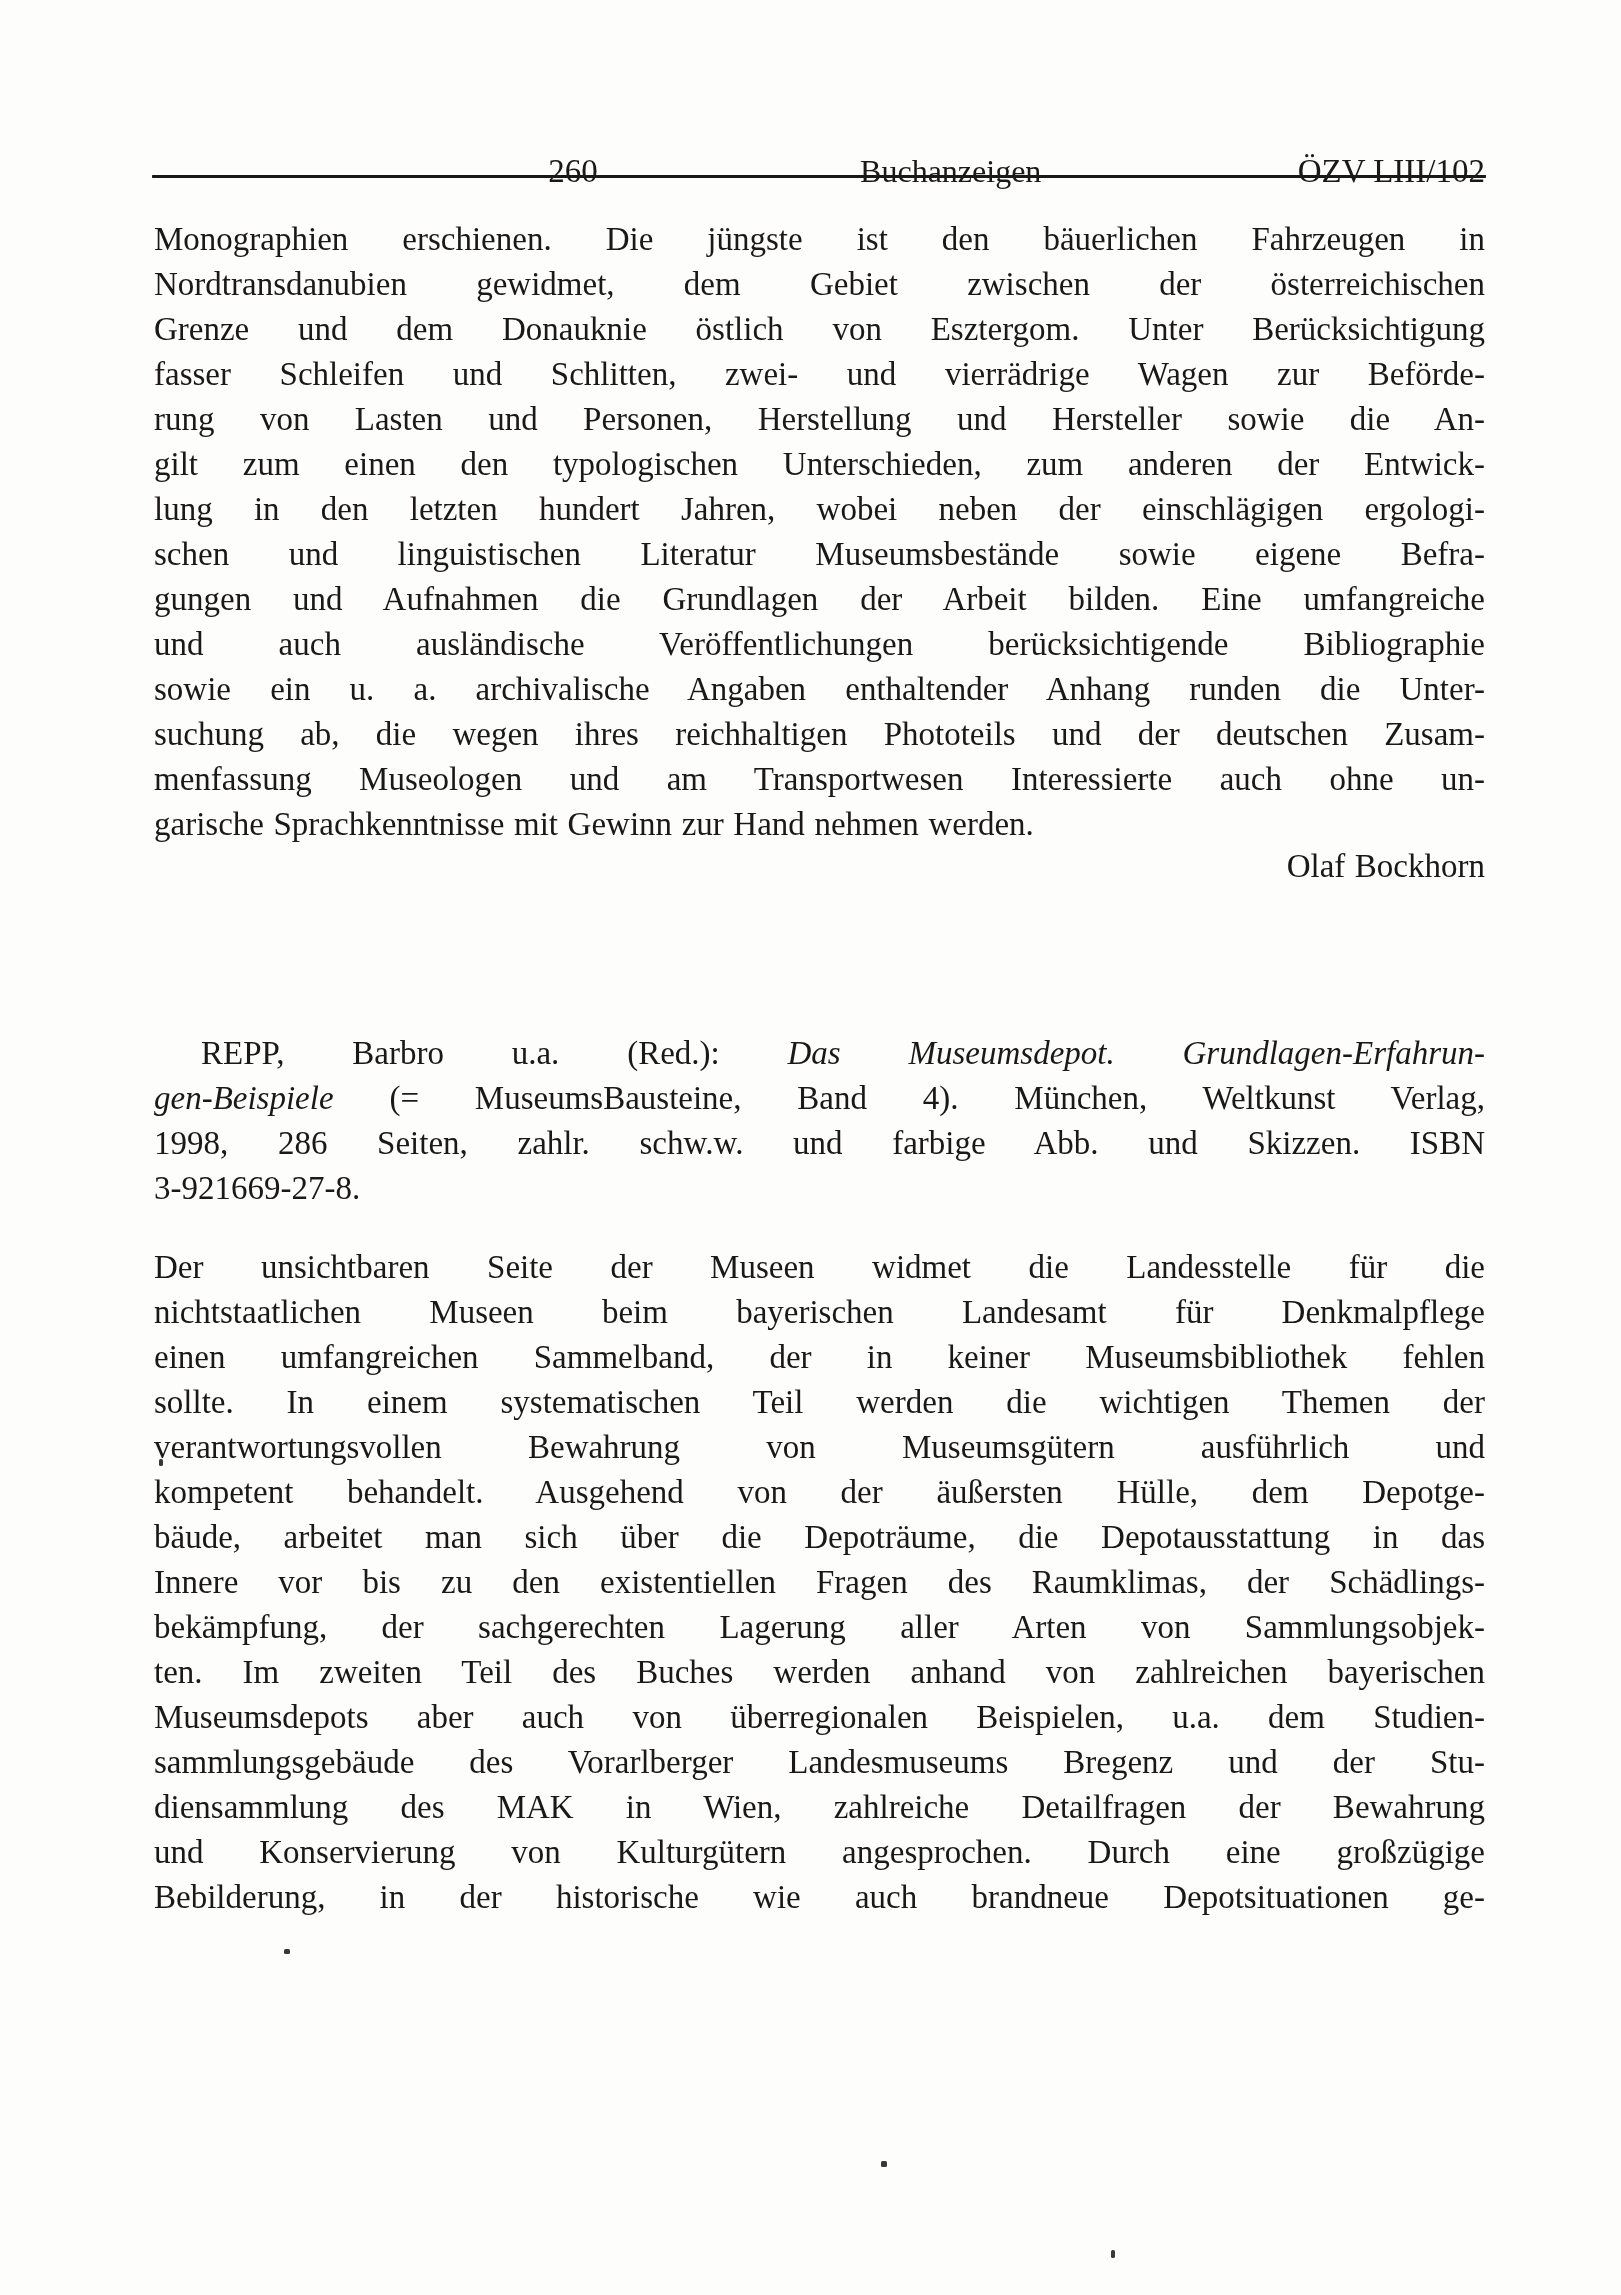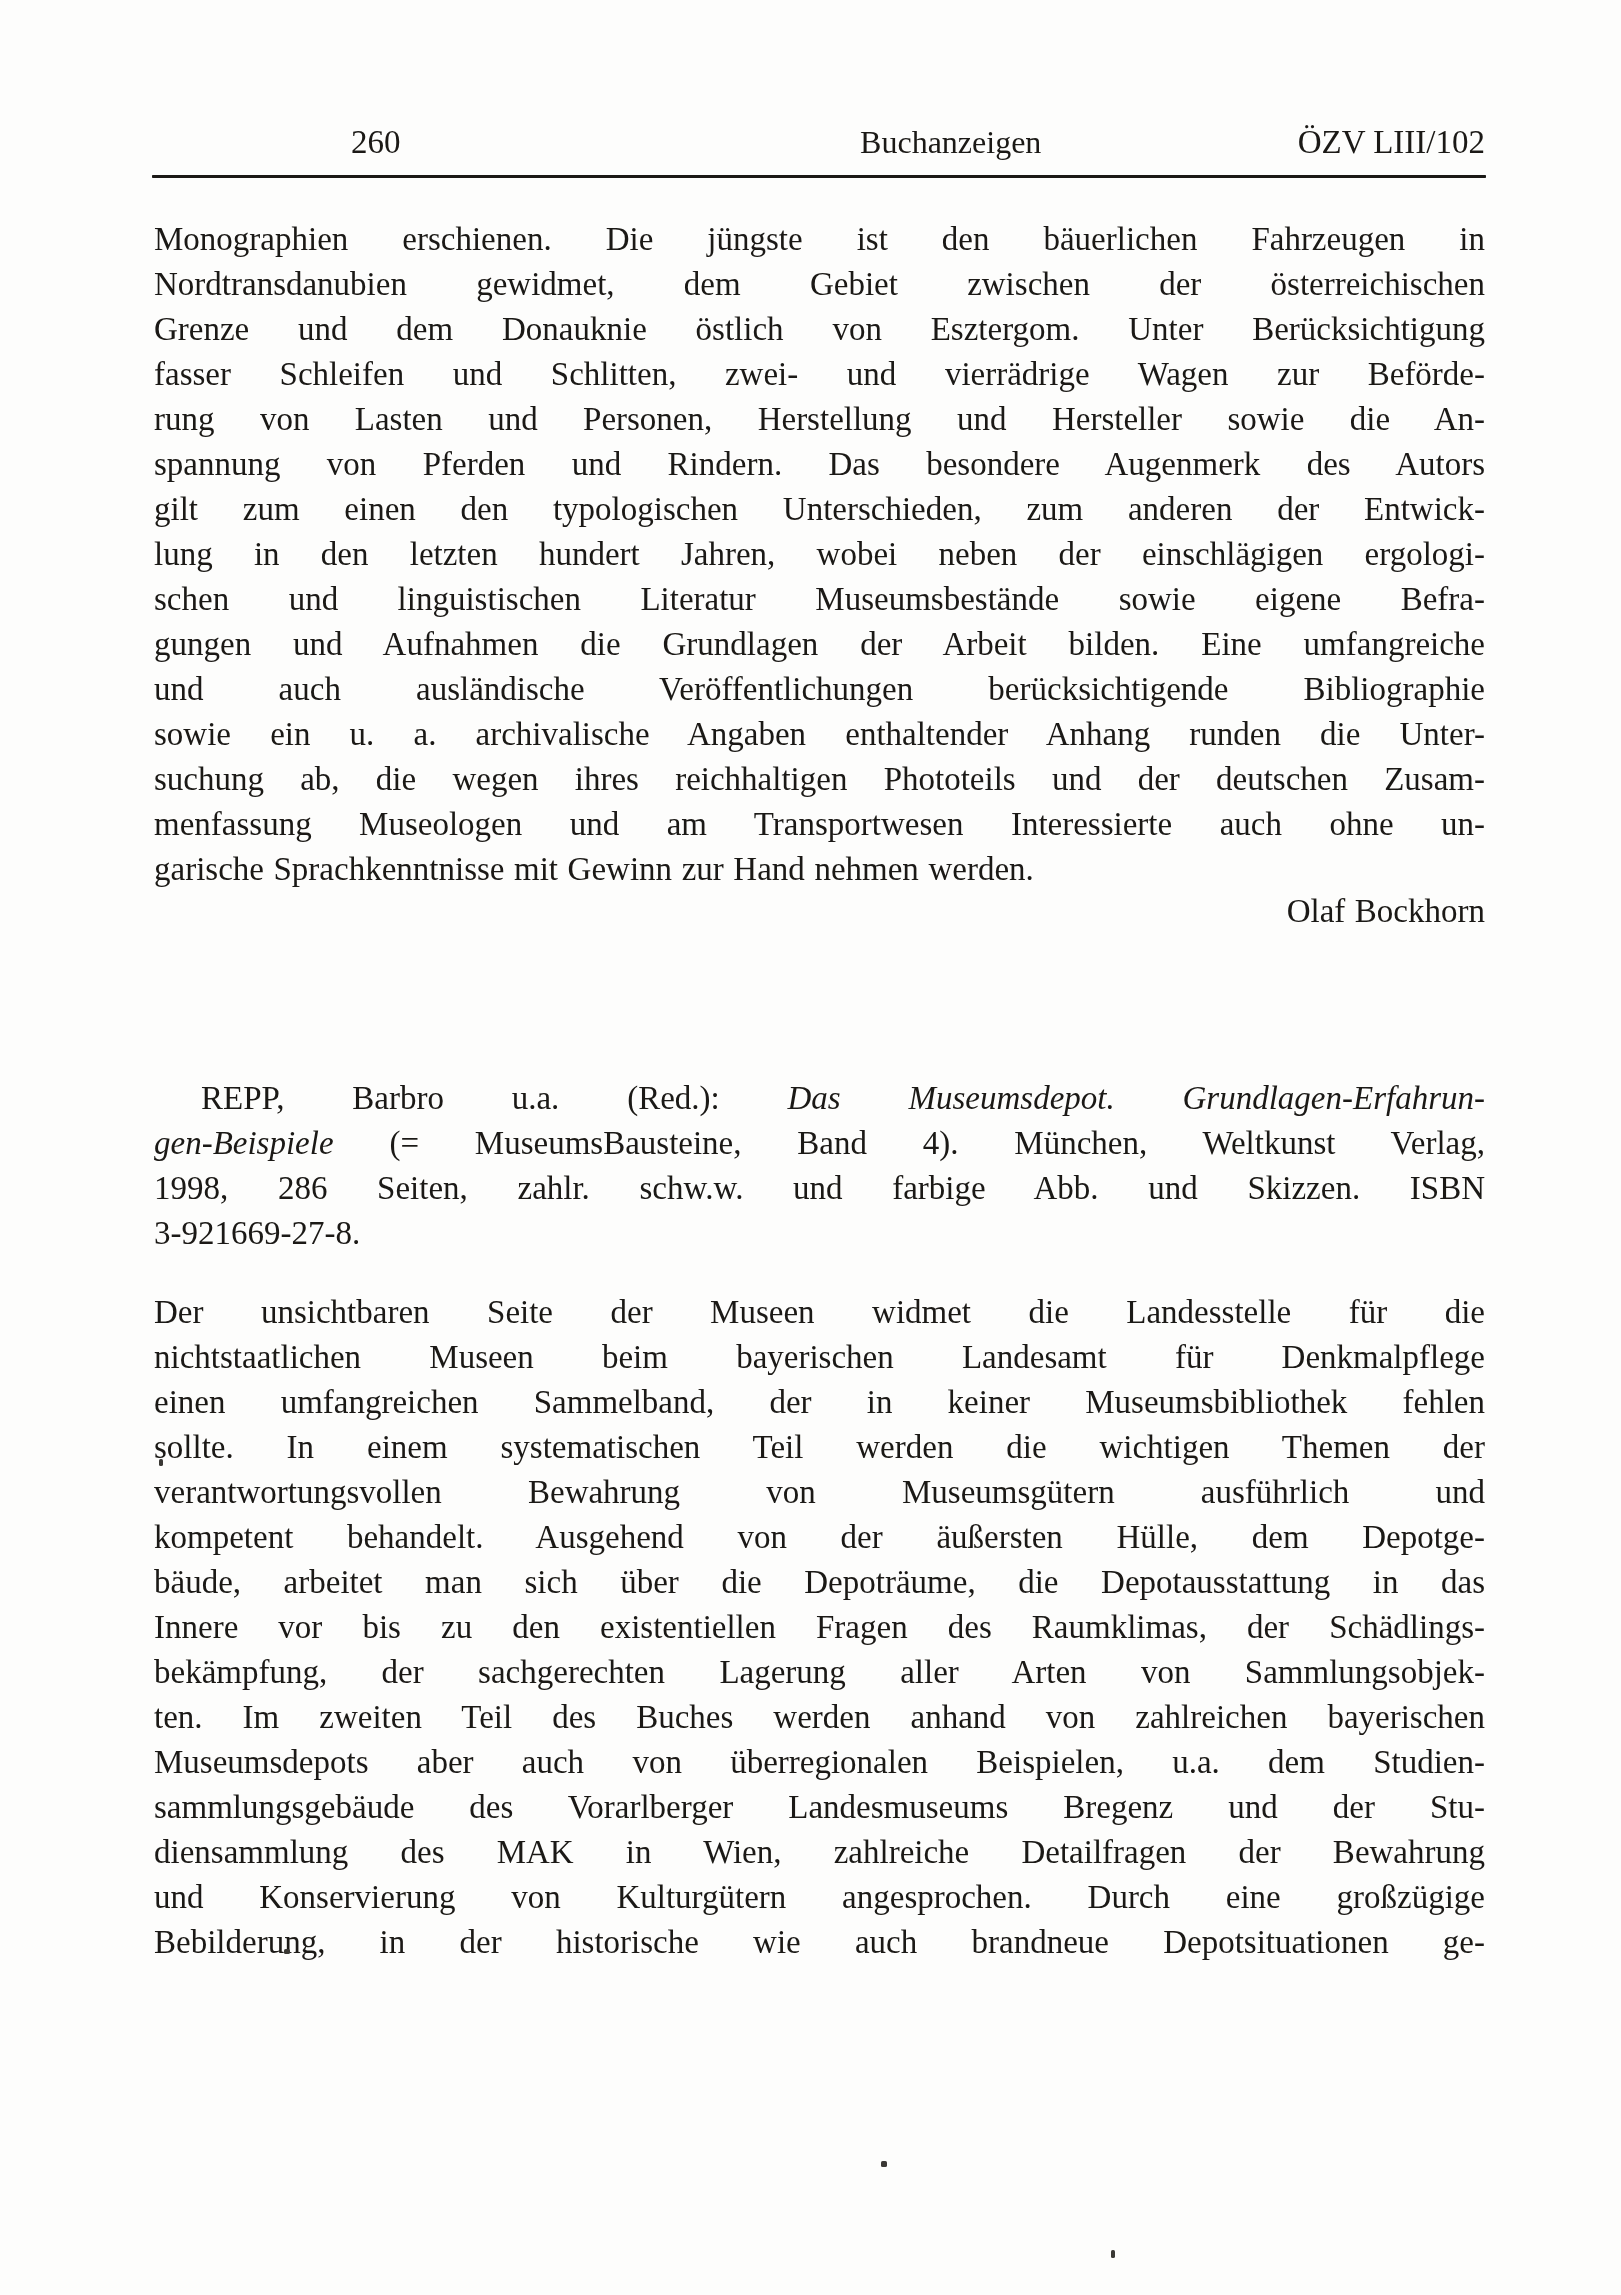--- a/index.html
+++ b/index.html
@@ -18,21 +18,21 @@
     position: absolute;
     left: 154px;
     width: 1331px;
     top: 124px;
     display: flex;
     justify-content: space-between;
     align-items: baseline;
     font-size: 33px;
     line-height: 36px;
   }
-  .header .h-left  { flex: 1; text-align: center; }
+  .header .h-left  { flex: 1; text-align: right; margin-top: 29px; }
   .header .h-mid   { flex: 1; text-align: right; font-size: 32px; }
   .header .h-right { flex: 1; text-align: right; }
   .rule {
     position: absolute;
     left: 152px;
     width: 1334px;
     top: 175px;
     height: 3.2px;
     background: #1b1916;
     border-radius: 0.8px;
@@ -73,21 +73,20 @@
 
   <div class="rule"></div>
 
   <div class="body-col">
     <div class="block" id="review-1-body">
         <div class="tline"><span>Monographien erschienen. Die jüngste ist den bäuerlichen Fahrzeugen in</span></div>
         <div class="tline"><span>Nordtransdanubien gewidmet, dem Gebiet zwischen der österreichischen</span></div>
         <div class="tline"><span>Grenze und dem Donauknie östlich von Esztergom. Unter Berücksichtigung</span></div>
         <div class="tline"><span>fasser Schleifen und Schlitten, zwei- und vierrädrige Wagen zur Beförde-</span></div>
         <div class="tline"><span>rung von Lasten und Personen, Herstellung und Hersteller sowie die An-</span></div>
-        <div class="tline"><span>spannung von Pferden und Rindern. Das besondere Augenmerk des Autors</span></div>
         <div class="tline"><span>gilt zum einen den typologischen Unterschieden, zum anderen der Entwick-</span></div>
         <div class="tline"><span>lung in den letzten hundert Jahren, wobei neben der einschlägigen ergologi-</span></div>
         <div class="tline"><span>schen und linguistischen Literatur Museumsbestände sowie eigene Befra-</span></div>
         <div class="tline"><span>gungen und Aufnahmen die Grundlagen der Arbeit bilden. Eine umfangreiche</span></div>
         <div class="tline"><span>und auch ausländische Veröffentlichungen berücksichtigende Bibliographie</span></div>
         <div class="tline"><span>sowie ein u. a. archivalische Angaben enthaltender Anhang runden die Unter-</span></div>
         <div class="tline"><span>suchung ab, die wegen ihres reichhaltigen Phototeils und der deutschen Zusam-</span></div>
         <div class="tline"><span>menfassung Museologen und am Transportwesen Interessierte auch ohne un-</span></div>
         <div class="tline lastline"><span>garische Sprachkenntnisse mit Gewinn zur Hand nehmen werden.</span></div>
       </div>

